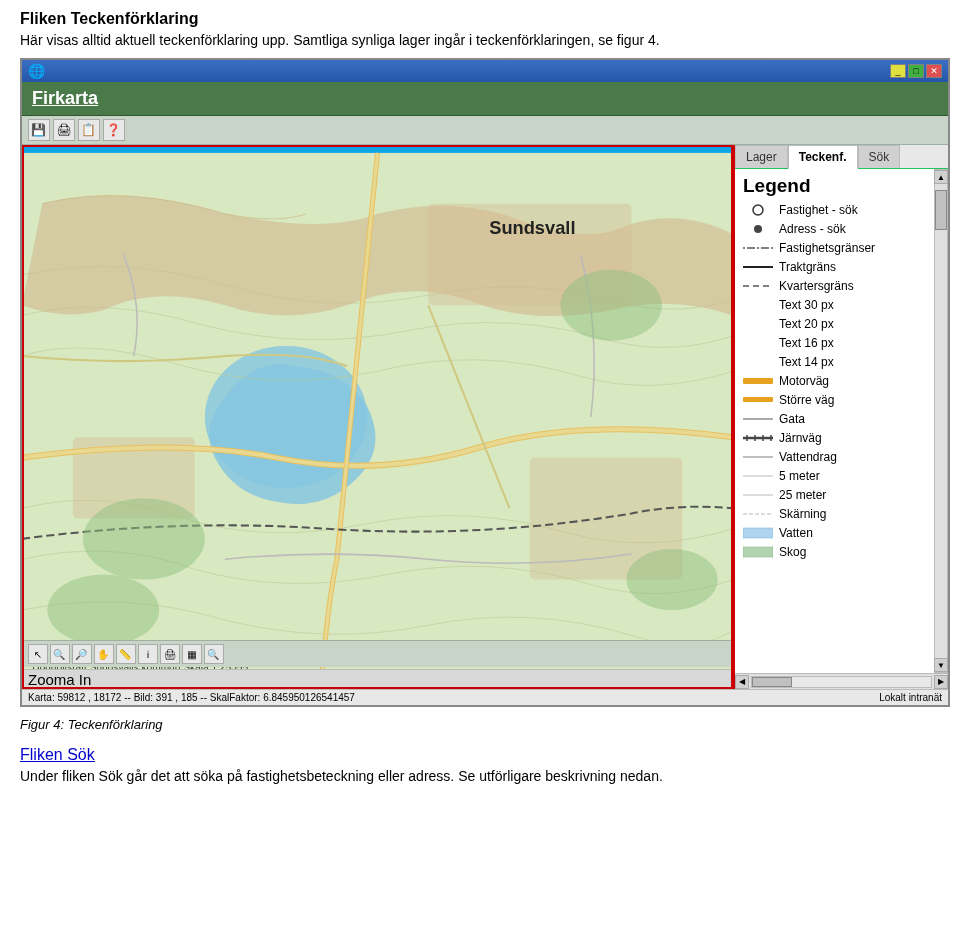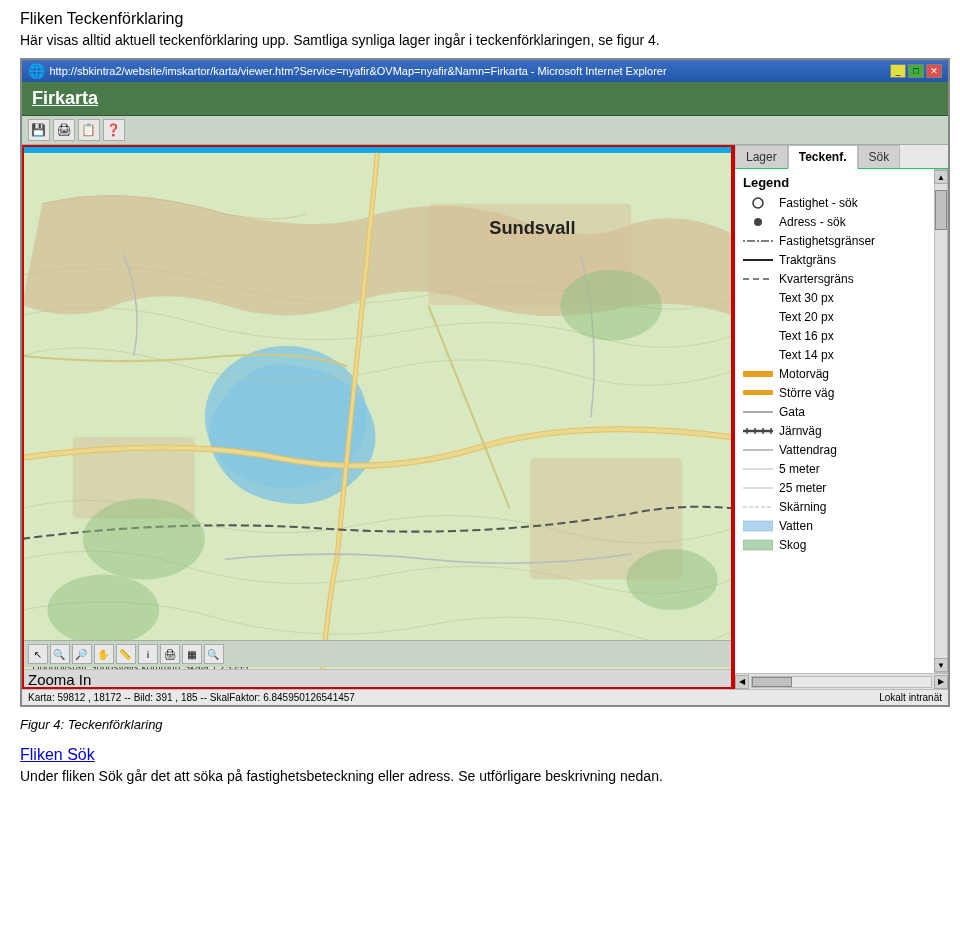--- a/index.html
+++ b/index.html
@@ -10,21 +10,21 @@
       color: #000;
       width: 960px;
     }
 
     .page-content {
       padding: 10px 20px;
     }
 
     h2 {
       font-size: 16px;
-      font-weight: normal;
+      font-weight: bold;
       margin-bottom: 4px;
     }
 
     p {
       font-size: 14px;
       margin-bottom: 10px;
     }
 
     
     .browser-window {
@@ -198,21 +198,21 @@
 
     .legend-content {
       padding: 6px 8px;
       overflow-y: auto;
       flex: 1;
     }
 
     .legend-title {
       font-weight: bold;
       margin-bottom: 6px;
-      font-size: 13px;
+      font-size: 19px;
     }
 
     .legend-item {
       display: flex;
       align-items: center;
       margin-bottom: 5px;
       font-size: 12px;
       gap: 6px;
     }
 
@@ -298,21 +298,20 @@
   <h2>Fliken Teckenförklaring</h2>
   <p>
     <span>Här visas alltid aktuell teckenförklaring upp. Samtliga synliga lager ingår i teckenförklaringen, se figur 4</span><span>.</span>
   </p>
 
   <div class="browser-window">
 
     <div class="browser-titlebar">
       <div class="browser-titlebar-left">
         <span class="browser-titlebar-icon">🌐</span>
-        <span class="browser-titlebar-title">http://sbkintra2/website/imskartor/karta/viewer.htm?Service=nyafir&amp;OVMap=nyafir&amp;Namn=Firkarta - Microsoft Internet Explorer</span>
       </div>
       <div class="browser-titlebar-controls">
         <div class="browser-btn min">_</div>
         <div class="browser-btn max">□</div>
         <div class="browser-btn close">✕</div>
       </div>
     </div>
 
     <div class="app-header">Firkarta</div>
 

